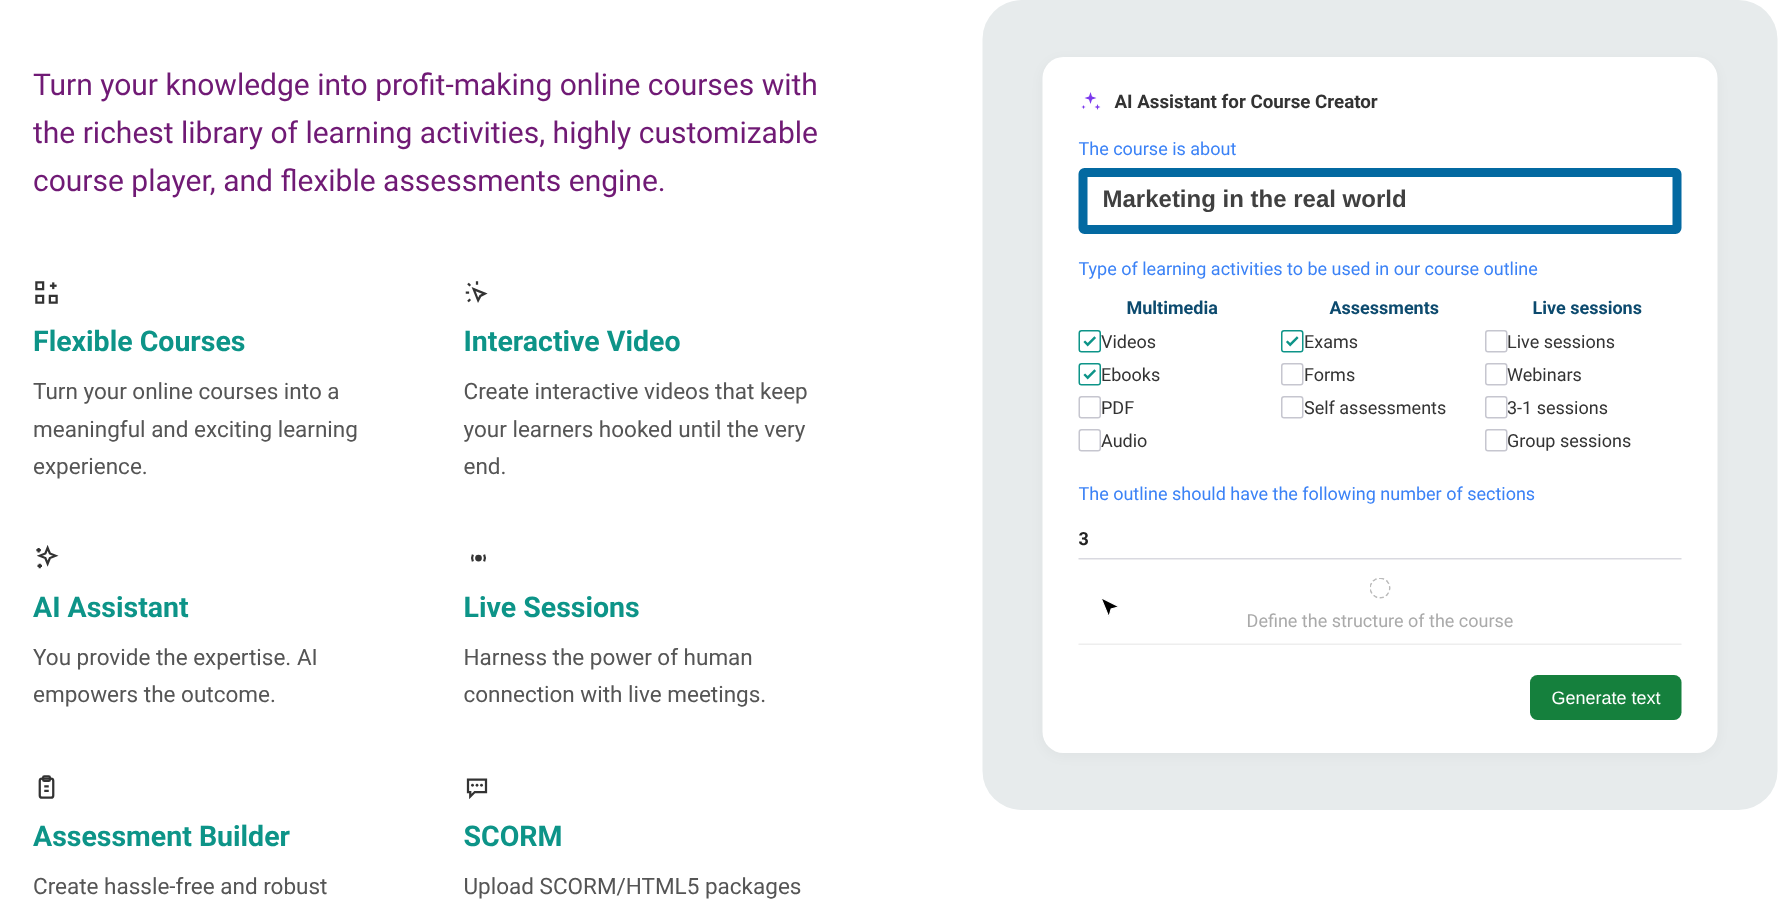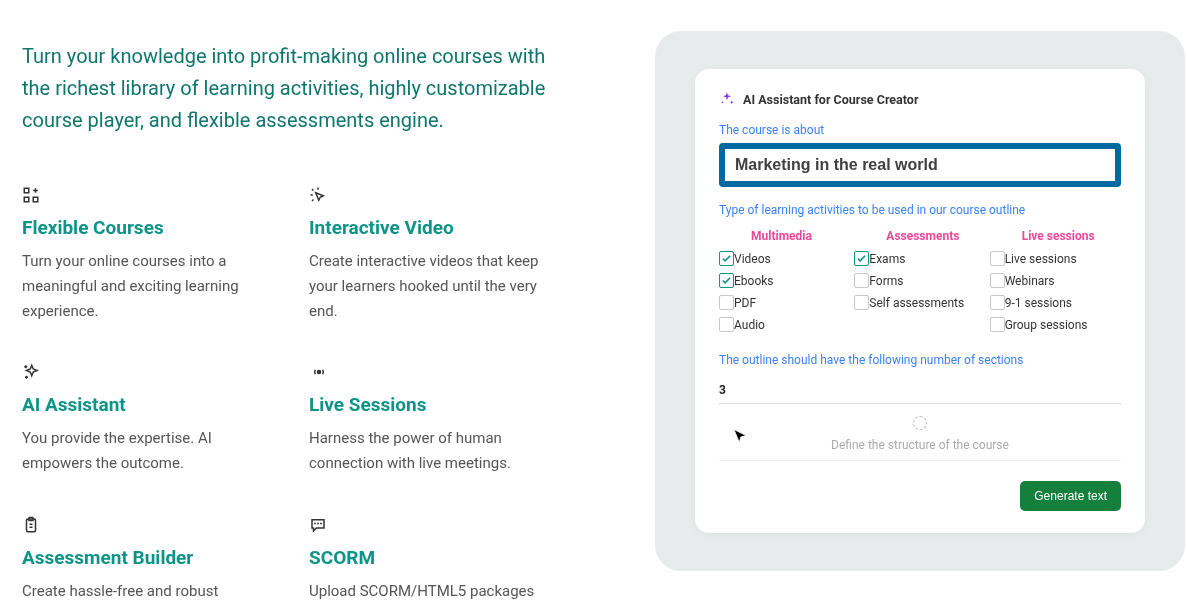--- a/index.html
+++ b/index.html
@@ -10,21 +10,21 @@
     height: 602px;
     display: flex;
     padding: 0;
   }
   .left {
     width: 600px;
     padding: 40px 30px 40px 22px;
   }
   .intro {
     font-size: 20px;
-    color: #0f766e;
+    color: #701a75;
     line-height: 1.6;
     margin-bottom: 50px;
     font-weight: 400;
   }
   .features {
     display: grid;
     grid-template-columns: 1fr 1fr;
     gap: 40px 26px;
   }
   .feature-icon {
@@ -41,21 +41,21 @@
   }
   .feature-desc {
     color: #555;
     font-size: 15px;
     line-height: 1.65;
     max-width: 230px;
   }
   .right {
     flex: 1;
     display: flex;
-    align-items: center;
+    align-items: flex-start;
     justify-content: flex-start;
     padding-top: 0;
     padding-left: 55px;
   }
   .panel-outer {
     background: #e7ebec;
     border-radius: 26px;
     padding: 38px 40px 38px 40px;
     width: 530px;
   }
@@ -96,21 +96,21 @@
   }
   .cols {
     display: grid;
     grid-template-columns: 1fr 1fr 1fr;
     gap: 4px;
     margin-bottom: 14px;
   }
   .col-title {
     font-weight: 700;
     font-size: 12px;
-    color: #ec4899;
+    color: #0c4a6e;
     margin-bottom: 8px;
     padding-left: 32px;
   }
   .cb-row {
     display: flex;
     align-items: center;
     gap: 0;
     margin-bottom: 7px;
     font-size: 12px;
     color: #333;
@@ -345,21 +345,21 @@
               <div class="cb-row">
                 <span class="cb"></span>
                 <span>Live sessions</span>
               </div>
               <div class="cb-row">
                 <span class="cb"></span>
                 <span>Webinars</span>
               </div>
               <div class="cb-row">
                 <span class="cb"></span>
-                <span>9-1 sessions</span>
+                <span>3-1 sessions</span>
               </div>
               <div class="cb-row">
                 <span class="cb"></span>
                 <span>Group sessions</span>
               </div>
             </div>
         </div>
       </div>
 
       <div class="sections-label">The outline should have the following number of sections</div>

